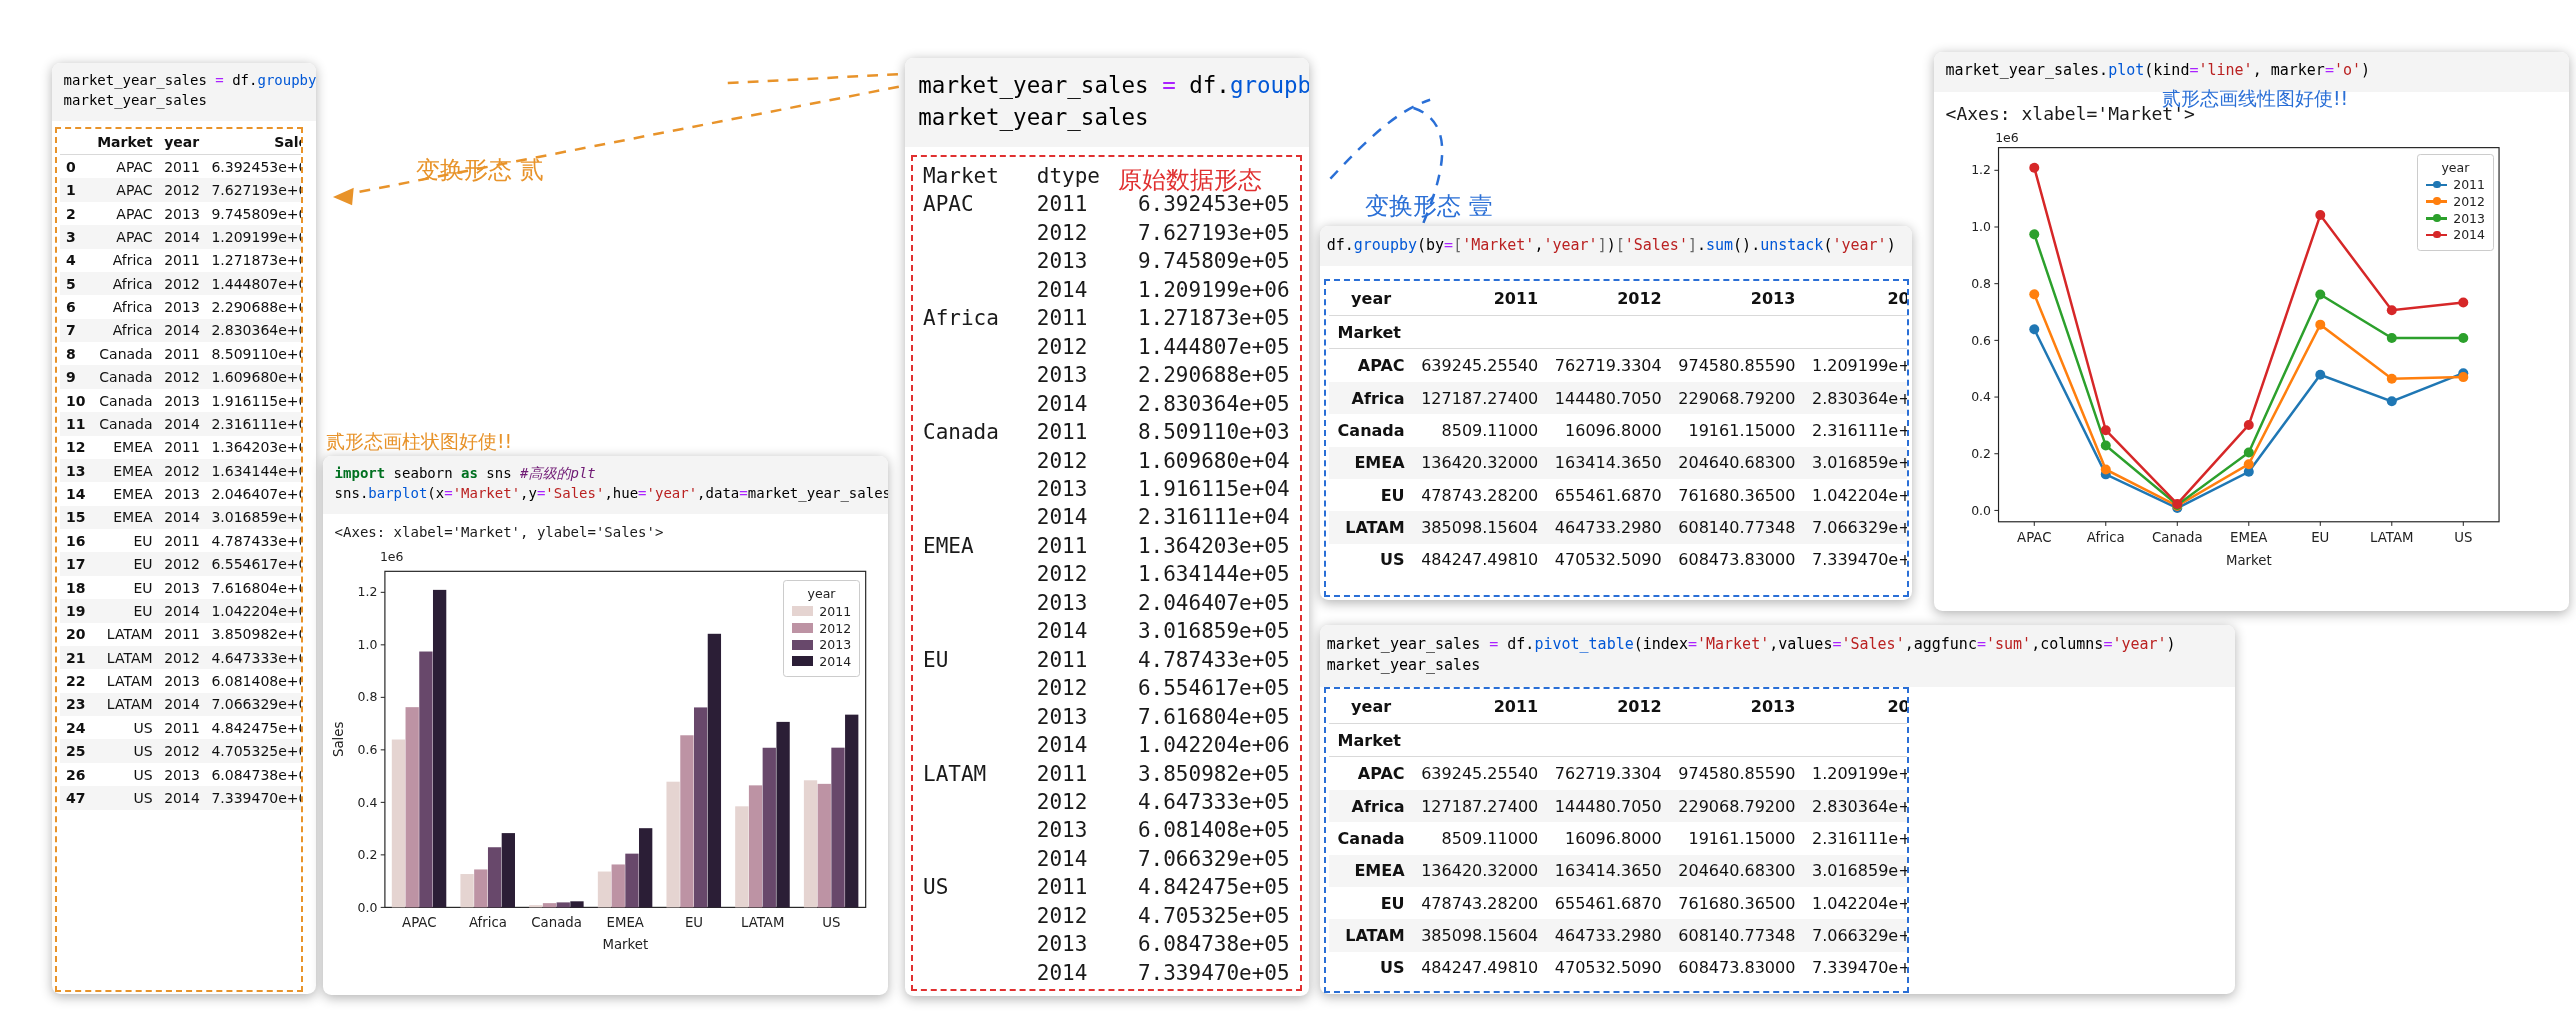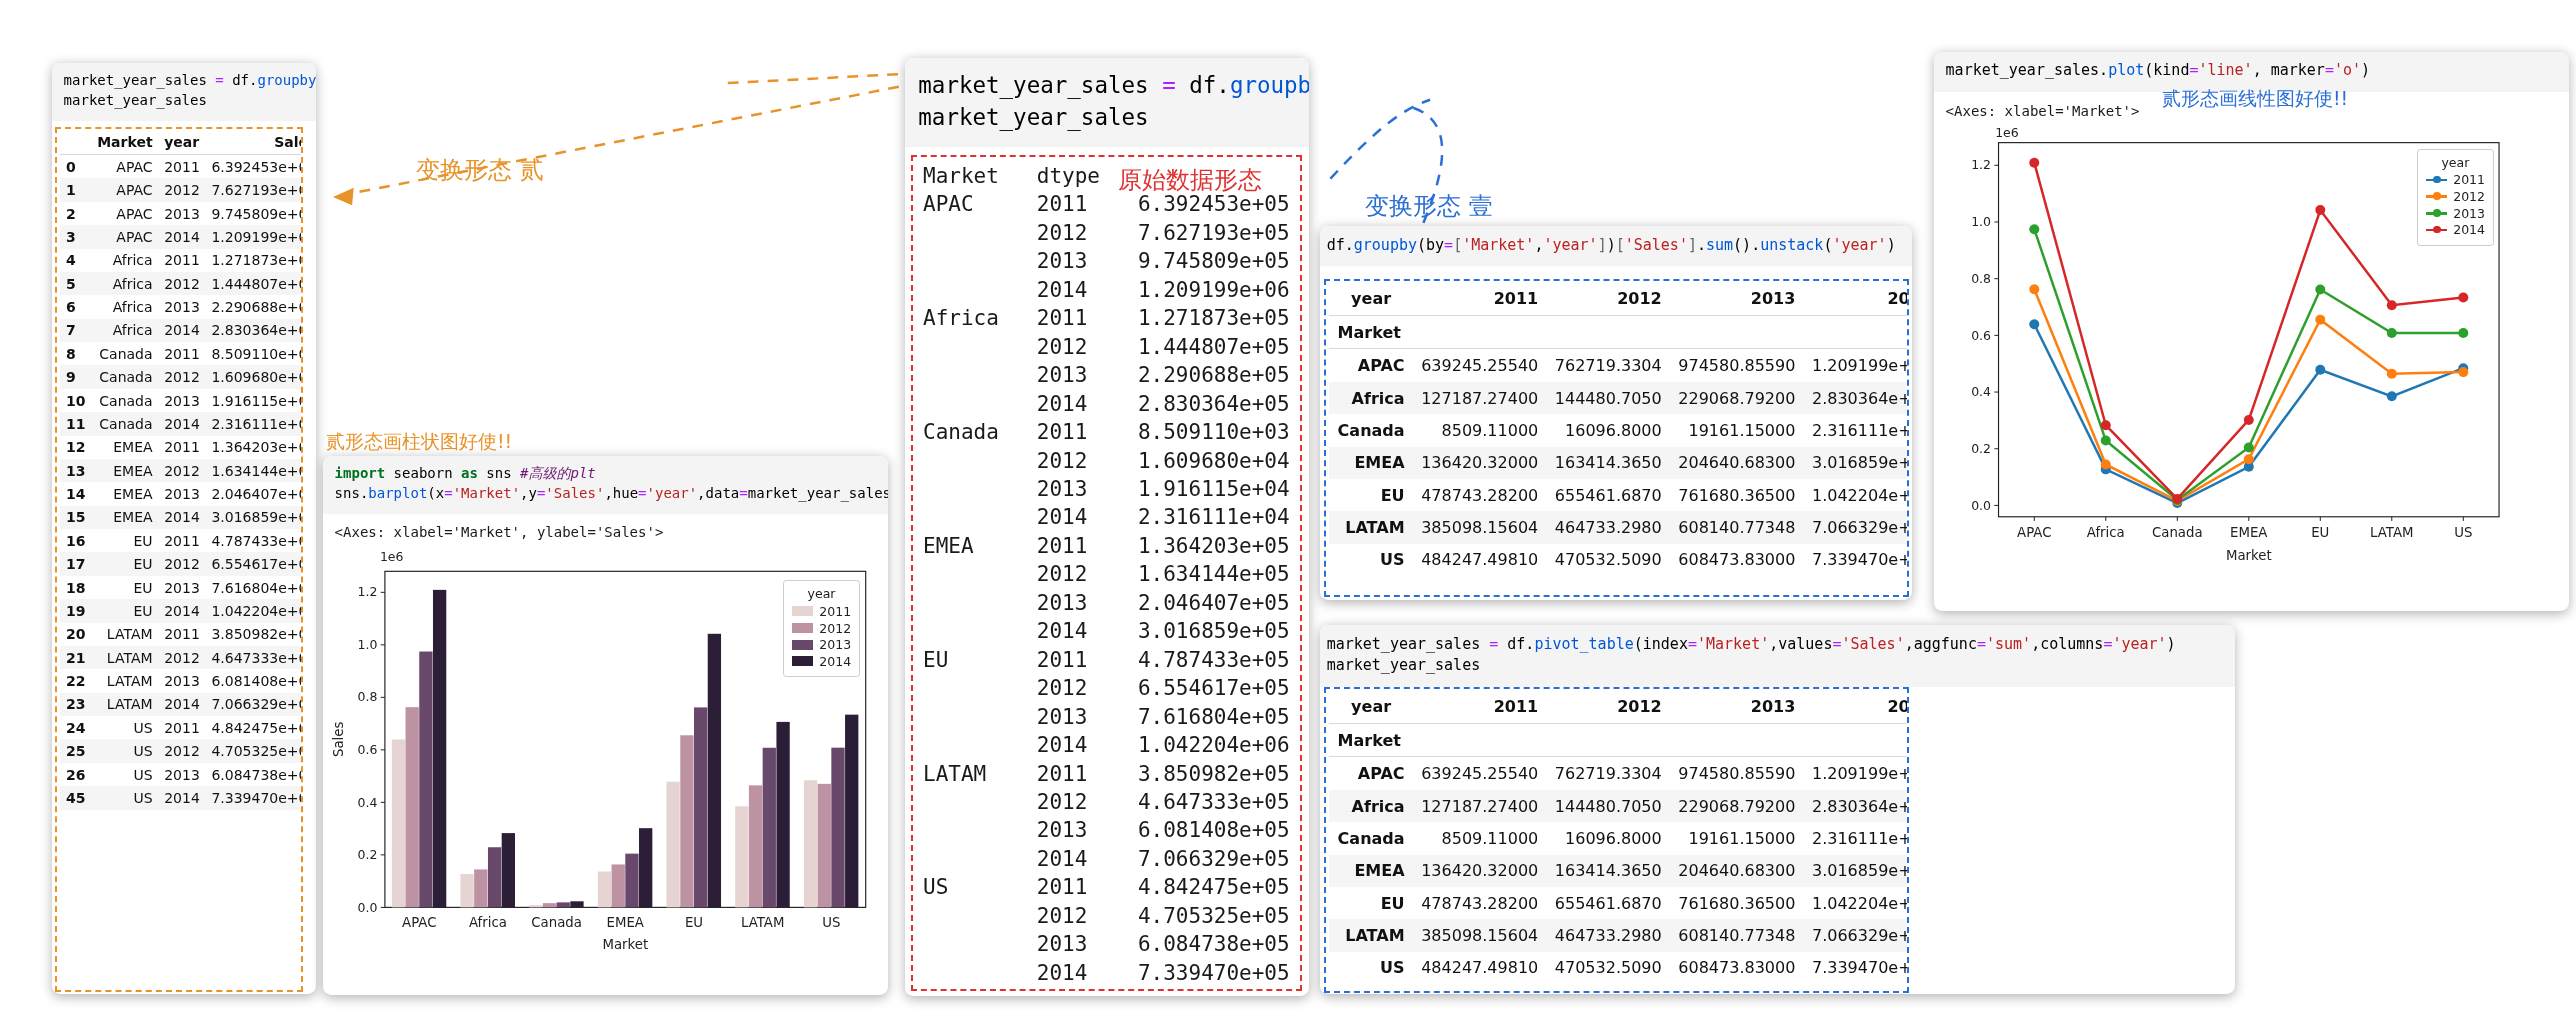--- a/index.html
+++ b/index.html
@@ -302,21 +302,21 @@
             <td>2012</td>
             <td>4.705325e+05</td>
           </tr>
           <tr>
             <td class="idx" style="text-align: left;">26</td>
             <td>US</td>
             <td>2013</td>
             <td>6.084738e+05</td>
           </tr>
           <tr>
-            <td class="idx" style="text-align: left;">45</td>
+            <td class="idx" style="text-align: left;">47</td>
             <td>US</td>
             <td>2014</td>
             <td>7.339470e+05</td>
           </tr>
         </tbody>
     </table>
   </div>
 
   <div class="anno orange" style="left:416px; top:154px;">变换形态 贰</div>
 
@@ -594,21 +594,21 @@
             <td>470532.5090</td>
             <td>608473.83000</td>
             <td>7.339470e+05</td>
           </tr>
         </tbody>
     </table>
   </div>
 
   <div class="panel" id="p-line" style="left:1934px; top:52px; width:635px; height:559px;">
     <div class="codebox sm" style="font-size:15px;"><span>market_year_sales.<span class="tok-fn">plot</span>(kind<span class="tok-op">=</span><span class="tok-str">'line'</span>, marker<span class="tok-op">=</span><span class="tok-str">'o'</span>)</span></div>
-    <div class="axesline" style="font-size:14px; padding:11.6px 11.6px 0 11.6px;">&lt;Axes: xlabel='Market'&gt;</div>
+    <div class="axesline" style="font-size:18px; padding:11.6px 11.6px 0 11.6px;">&lt;Axes: xlabel='Market'&gt;</div>
     <div id="linechart" style="position:relative; width:582px; height:449px; margin:1.7px 0 0 3.3px;">
         <svg width="582" height="449" style="position:absolute;left:0;top:0;" viewBox="0 0 700 540">
           <rect x="74" y="26" width="602" height="450" fill="#fff" stroke="#222" stroke-width="1.4"></rect>
           <line x1="69" y1="462.3636363636364" x2="74" y2="462.3636363636364" stroke="#222" stroke-width="1.2"></line>
           <text x="65" y="467.3636363636364" font-size="15" text-anchor="end" fill="#222" font-family="DejaVu Sans">0.0</text>
           <line x1="69" y1="394.1818181818182" x2="74" y2="394.1818181818182" stroke="#222" stroke-width="1.2"></line>
           <text x="65" y="399.1818181818182" font-size="15" text-anchor="end" fill="#222" font-family="DejaVu Sans">0.2</text>
           <line x1="69" y1="326" x2="74" y2="326" stroke="#222" stroke-width="1.2"></line>
           <text x="65" y="331" font-size="15" text-anchor="end" fill="#222" font-family="DejaVu Sans">0.4</text>
           <line x1="69" y1="257.8181818181818" x2="74" y2="257.8181818181818" stroke="#222" stroke-width="1.2"></line>

